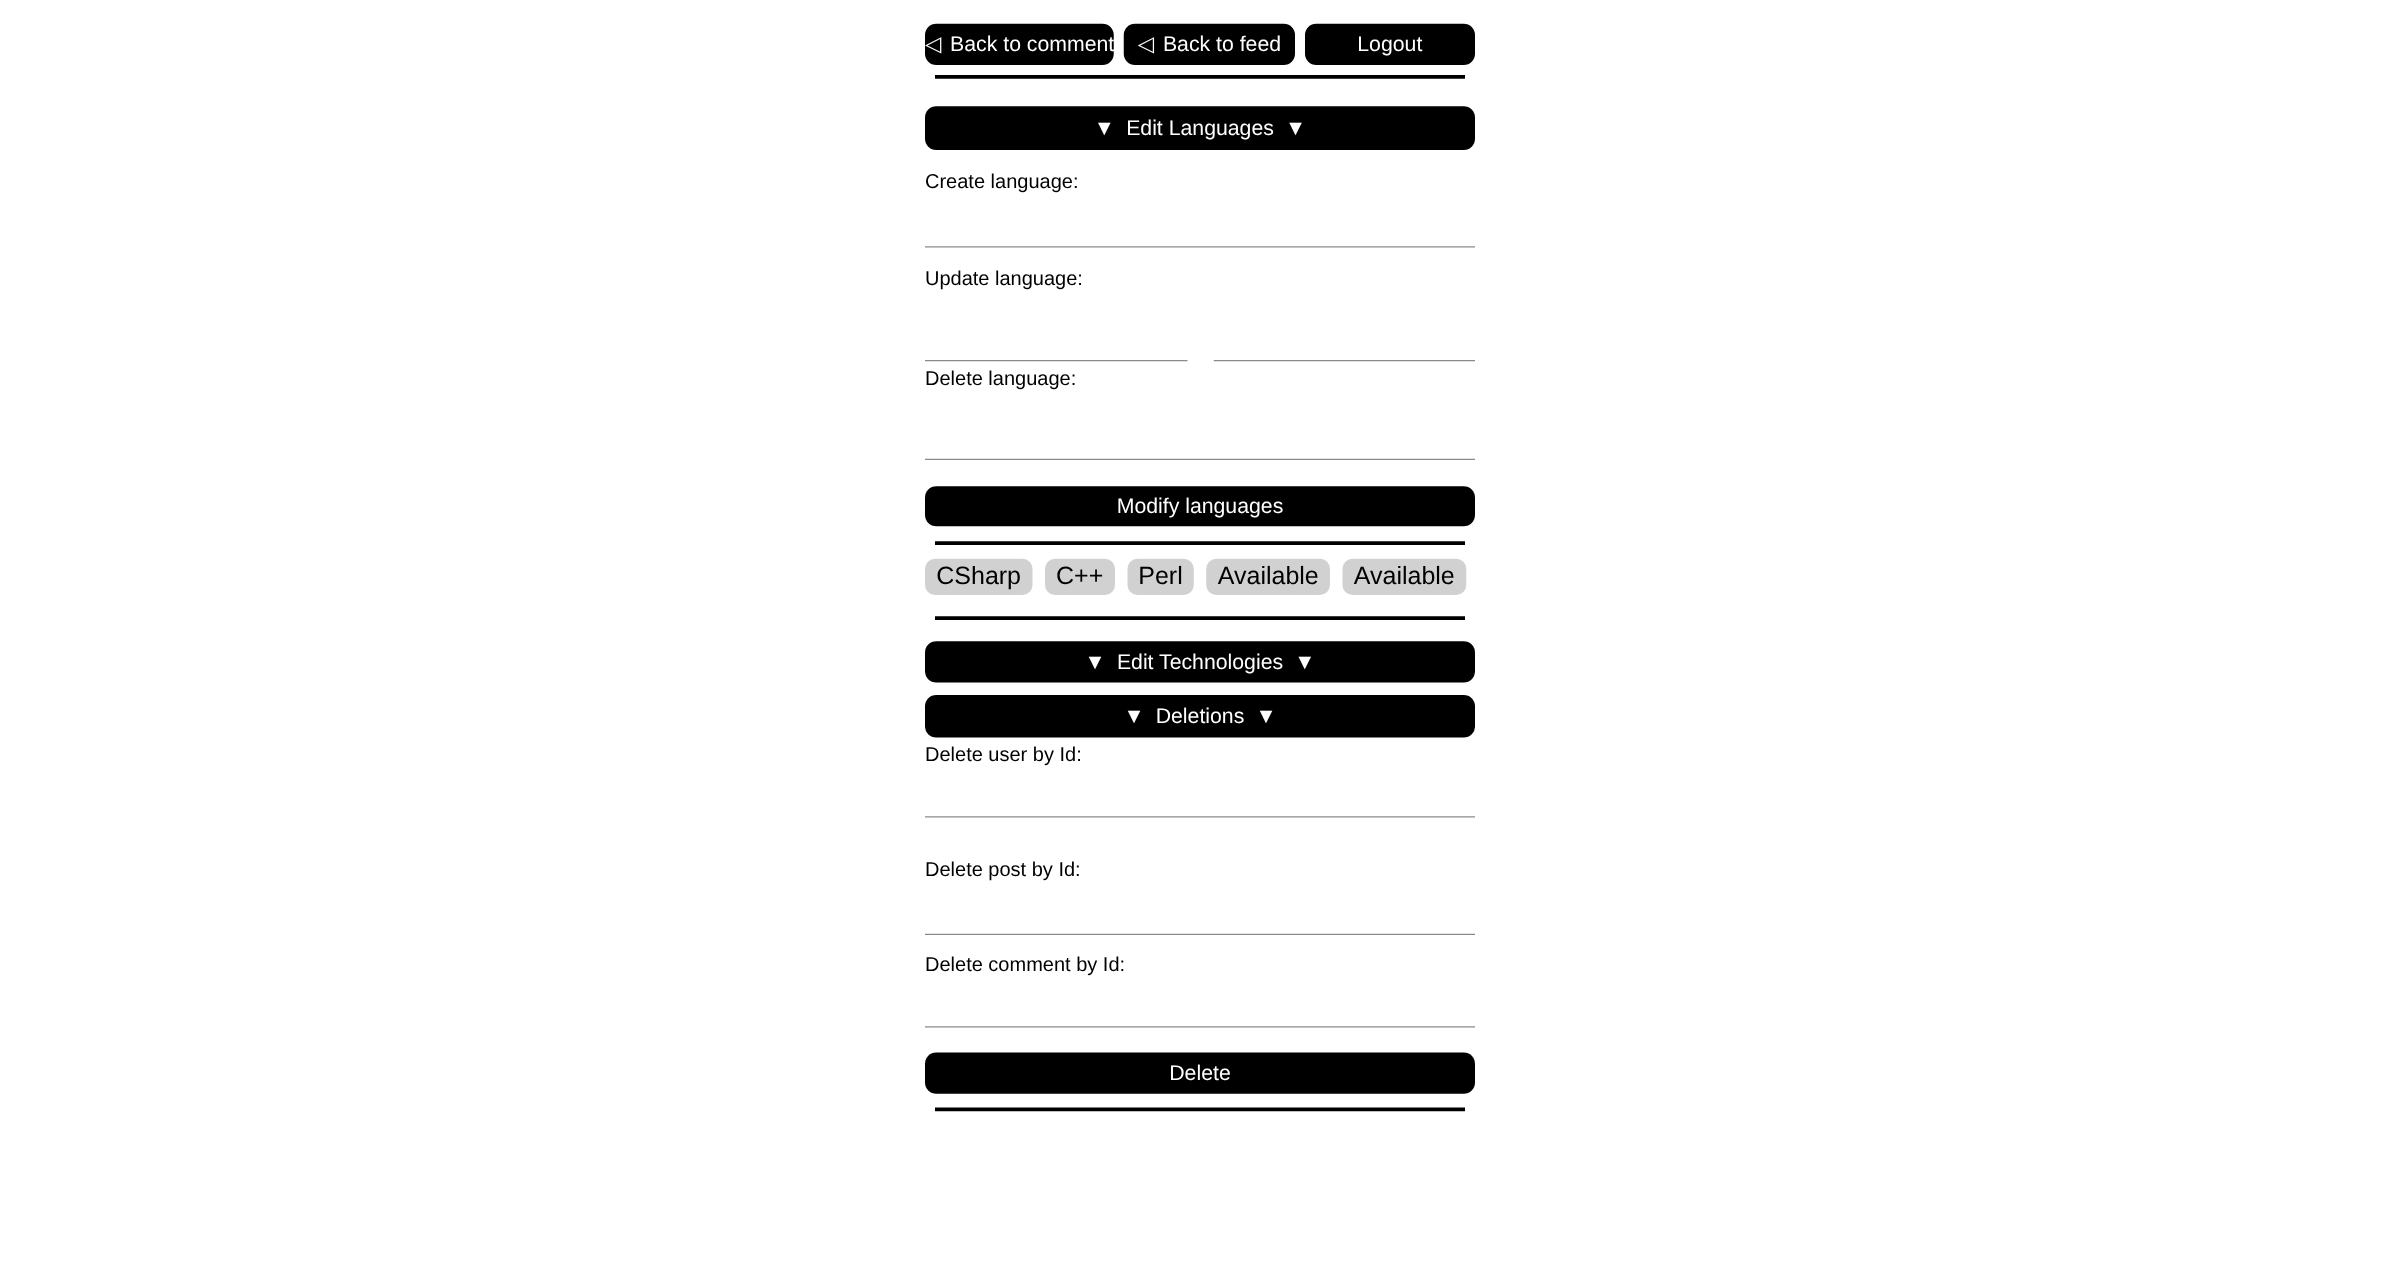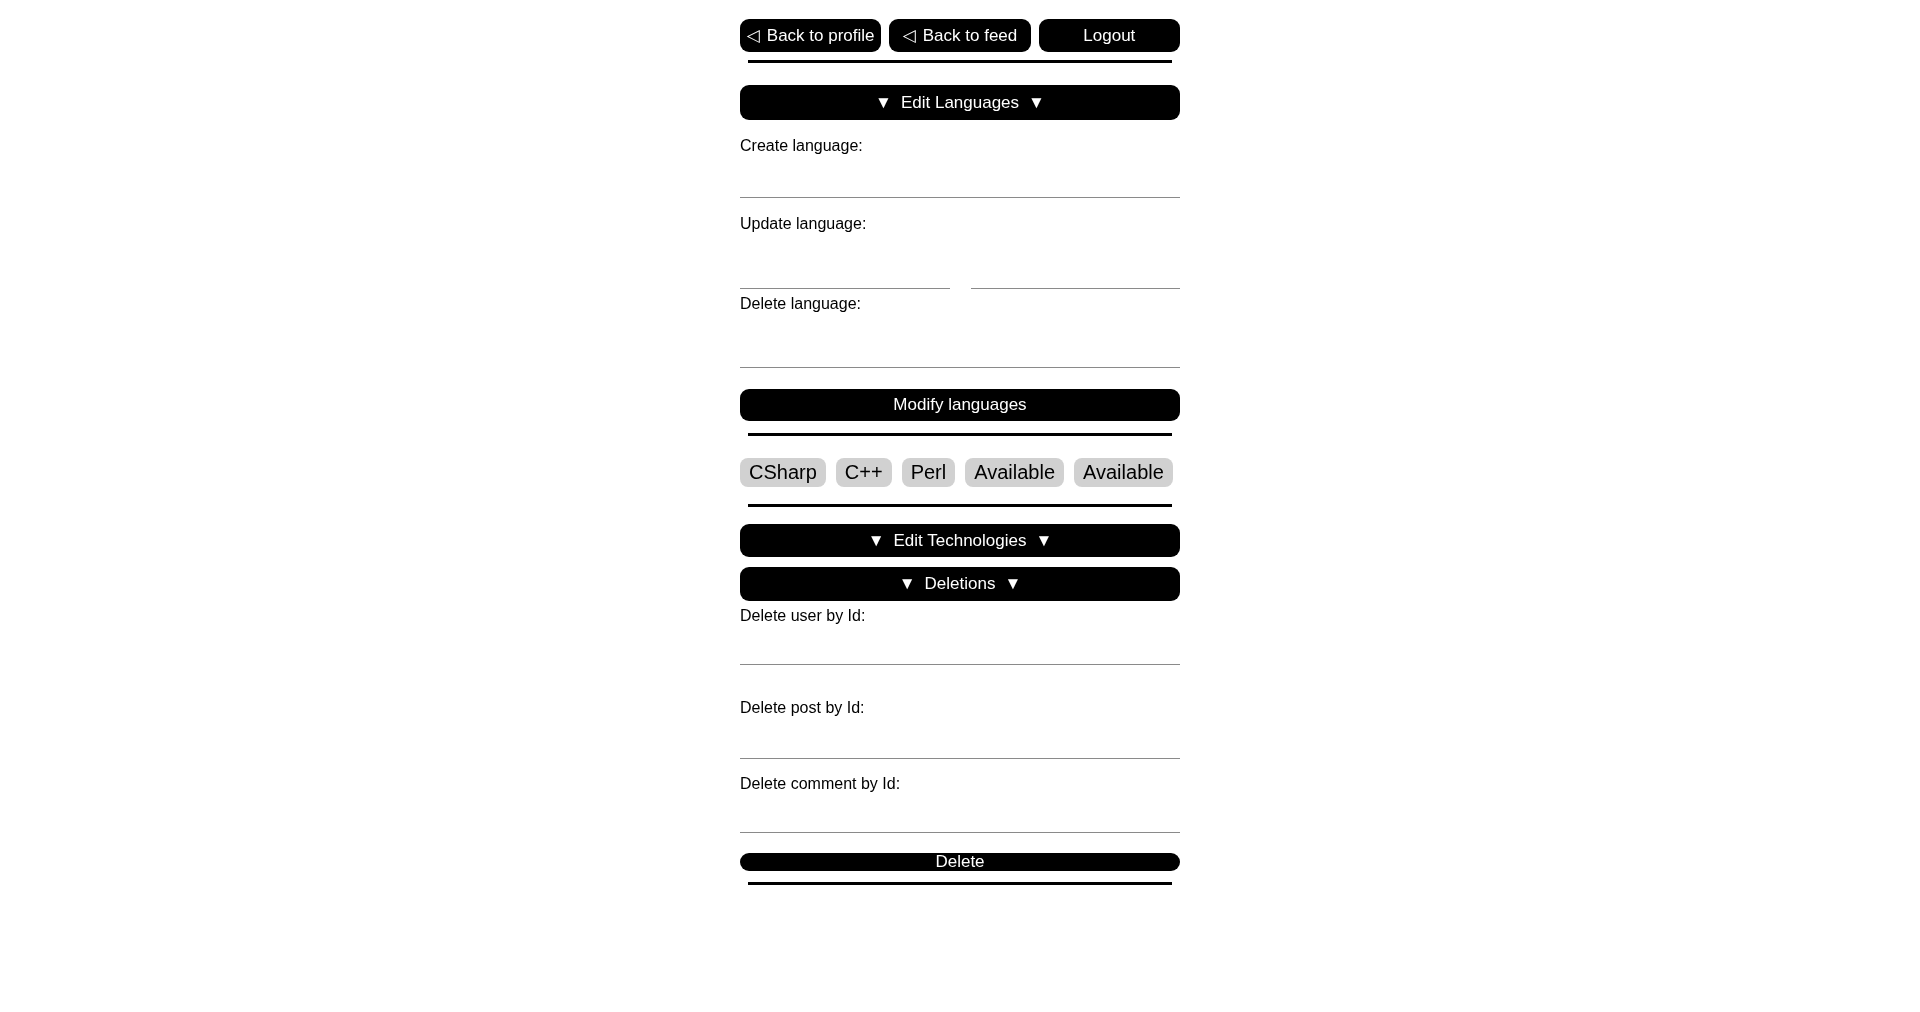--- a/index.html
+++ b/index.html
@@ -30,21 +30,21 @@
   }
   .top-buttons { display: flex; gap: 8px; }
   .top-buttons .btn { flex: 1; height: 33px; gap: 7px; }
 
   .btn-full { width: 100%; }
   .accordion { gap: 9px; }
   .btn-edit-languages { height: 35px; margin-top: 22px; }
   .btn-modify { height: 32px; margin-top: 21px; }
   .btn-edit-tech { height: 33px; margin-top: 17px; }
   .btn-deletions { height: 34px; margin-top: 10px; }
-  .btn-delete { height: 18px; margin-top: 20px; }
+  .btn-delete { height: 33px; margin-top: 20px; }
 
   .divider {
     border: none;
     height: 3px;
     background: #000000;
     width: 424px;
     margin: 8px auto 0;
   }
   .mt12 { margin-top: 12px; }
   .mt17 { margin-top: 17px; }
@@ -68,39 +68,39 @@
   }
   .h41 { height: 41px; }
   .h54 { height: 54px; }
   .h53 { height: 53px; }
   .h40 { height: 40px; }
   .h38 { height: 38px; }
 
   .update-row { display: flex; gap: 21px; }
   .update-row .underline-input { flex: 1; min-width: 0; }
 
-  .chips { display: flex; flex-wrap: wrap; gap: 7px 10px; margin-top: 22px; }
+  .chips { display: flex; flex-wrap: wrap; gap: 7px 10px; margin-top: 11px; }
   .chip {
     background: #d1d1d1;
     border-radius: 8px;
     padding: 3px 9px;
     font-size: 20px;
     line-height: 23px;
     display: inline-block;
   }
 </style>
 </head>
 <body>
 
 <div class="container">
 
   <div class="top-buttons">
     <button class="btn">
       <span>◁</span>
-      <span>Back to profile</span>
+      <span>Back to comment</span>
     </button>
     <button class="btn">
       <span>◁</span>
       <span>Back to feed</span>
     </button>
     <button class="btn">
       <span>Logout</span>
     </button>
   </div>
 

